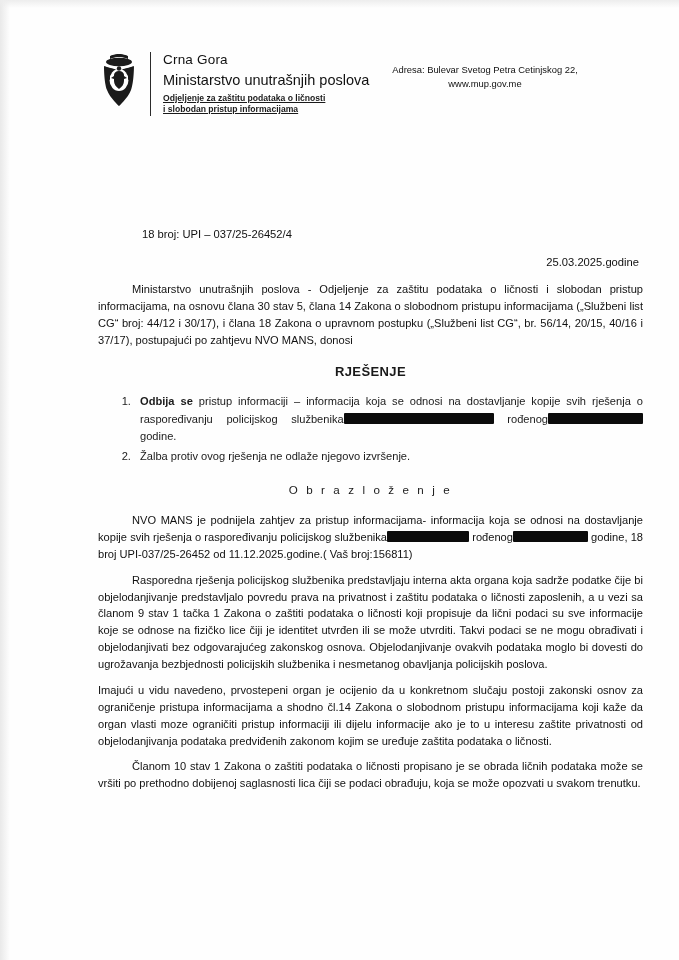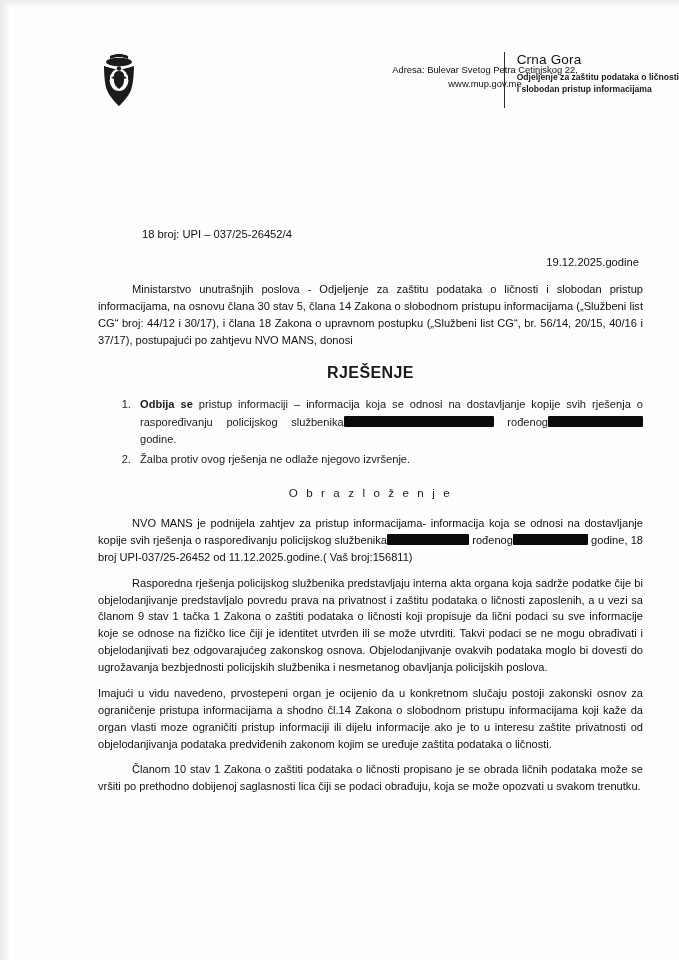--- a/index.html
+++ b/index.html
@@ -24,21 +24,20 @@
   }
 
   
   .header {
     position: absolute;
     top: 52px;
     left: 0;
     width: 679px;
     display: flex;
     align-items: flex-start;
-    justify-content: space-between;
   }
   .crest {
     width: 42px;
     height: 58px;
     margin-left: 98px;
     flex: 0 0 auto;
     position: relative;
   }
   .crest svg { display:block; }
 
@@ -60,20 +59,21 @@
     color: #111;
     line-height: 1.2;
     margin-bottom: 3px;
   }
   .org-dept {
     font-size: 8.6px;
     color: #1a1a1a;
     font-weight: bold;
     line-height: 1.35;
     max-width: 215px;
+    text-decoration: underline;
   }
 
   .address-block {
     position: absolute;
     left: 330px;
     top: 63px;
     width: 310px;
     text-align: center;
     font-size: 9.4px;
     line-height: 1.45;
@@ -108,21 +108,21 @@
     margin: 0 0 9px 0;
     font-size: 11.1px;
     line-height: 1.52;
     text-align: justify;
     color: #111;
   }
   p.indent { text-indent: 34px; }
 
   .title-center {
     text-align: center;
-    font-size: 16px;
+    font-size: 13px;
     font-weight: bold;
     margin: 16px 0 14px 0;
     letter-spacing: .4px;
   }
   .title-spaced {
     text-align: center;
     font-size: 11.6px;
     margin: 18px 0 16px 0;
     letter-spacing: 2.6px;
   }
@@ -186,34 +186,35 @@
         <g fill="#1b1b1b">
           <path d="M21 19 c-3 0 -5 2 -5 4 l0 1 l-3 2 l3 1 l0 2 c0 3 2 6 5 8 c3 -2 5 -5 5 -8 l0 -2 l3 -1 l-3 -2 l0 -1 c0 -2 -2 -4 -5 -4 z"></path>
           <path d="M12 24 l-4 2 l4 2 z"></path>
           <path d="M30 24 l4 2 l-4 2 z"></path>
           <circle cx="21" cy="16.5" r="2.2"></circle>
         </g>
       </svg>
     </div>
     <div class="org-block">
       <div class="org-country">Crna Gora</div>
+      <div class="org-ministry">Ministarstvo unutrašnjih poslova</div>
       <div class="org-dept">
         <span>Odjeljenje za zaštitu podataka o ličnosti</span><br>
         <span>i slobodan pristup informacijama</span>
       </div>
     </div>
   </div>
 
   <div class="address-block">
     <div>Adresa: Bulevar Svetog Petra Cetinjskog 22,</div>
     <div>www.mup.gov.me</div>
   </div>
 
   <div class="ref-line">18 broj: UPI – 037/25-26452/4</div>
-  <div class="date-line">19.12.2025.godine</div>
+  <div class="date-line">25.03.2025.godine</div>
 
   <div class="body-area">
 
     <p class="para indent">Ministarstvo unutrašnjih poslova - Odjeljenje za zaštitu podataka o ličnosti i slobodan pristup informacijama, na osnovu člana 30 stav 5, člana 14 Zakona o slobodnom pristupu informacijama („Službeni list CG“ broj: 44/12 i 30/17), i člana 18 Zakona o upravnom postupku („Službeni list CG“, br. 56/14, 20/15, 40/16 i 37/17), postupajući po zahtjevu NVO MANS, donosi</p>
 
     <div class="title-center">RJEŠENJE</div>
 
     <ol class="decisions">
       <li>
         <b>Odbija se</b><span> pristup informaciji – informacija koja se odnosi na dostavljanje kopije svih rješenja o raspoređivanju policijskog službenika</span><span class="redact r1"></span>

